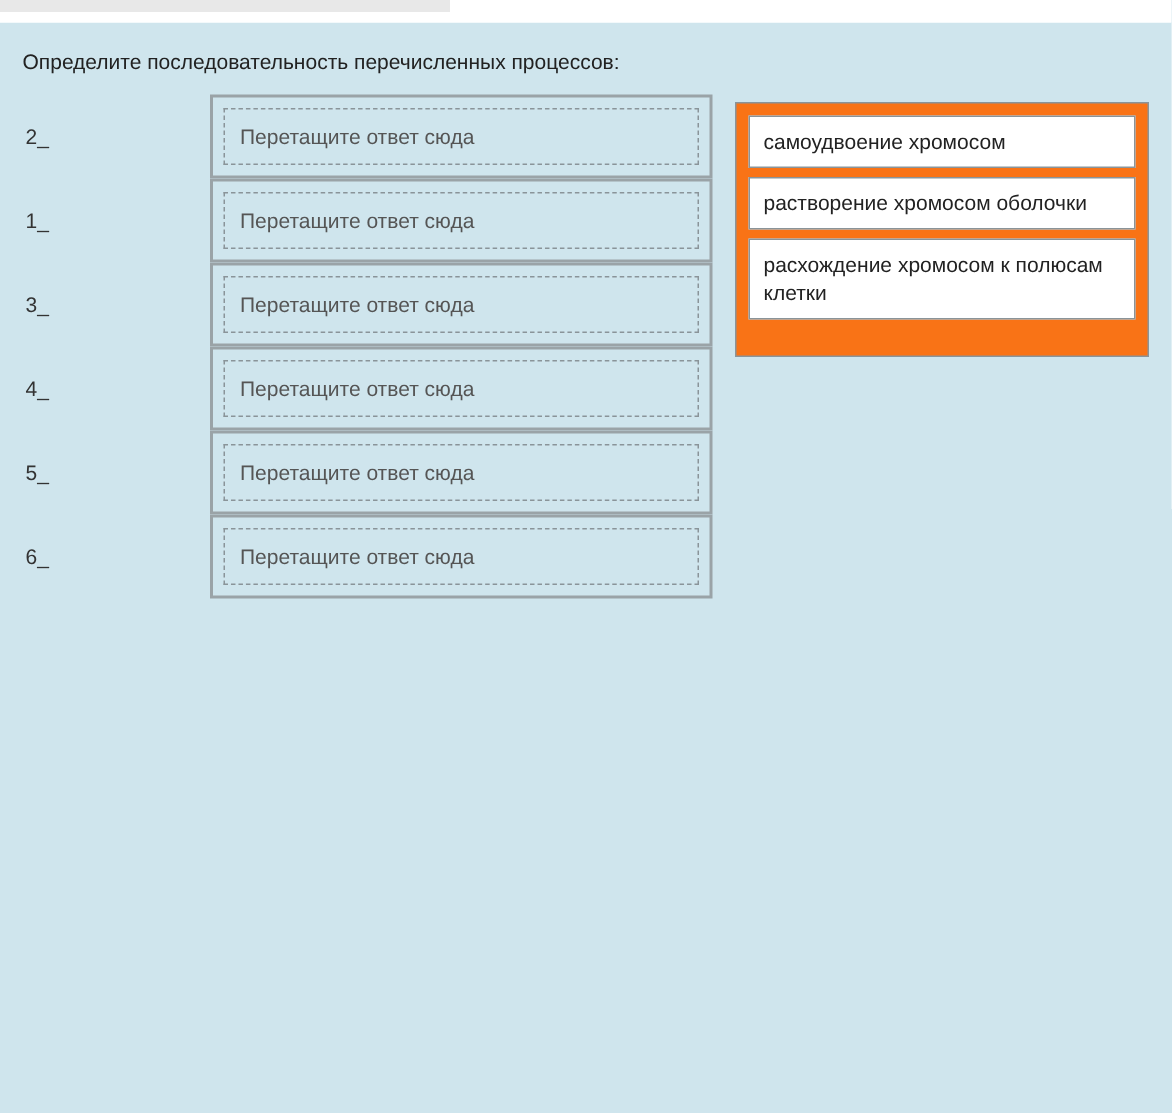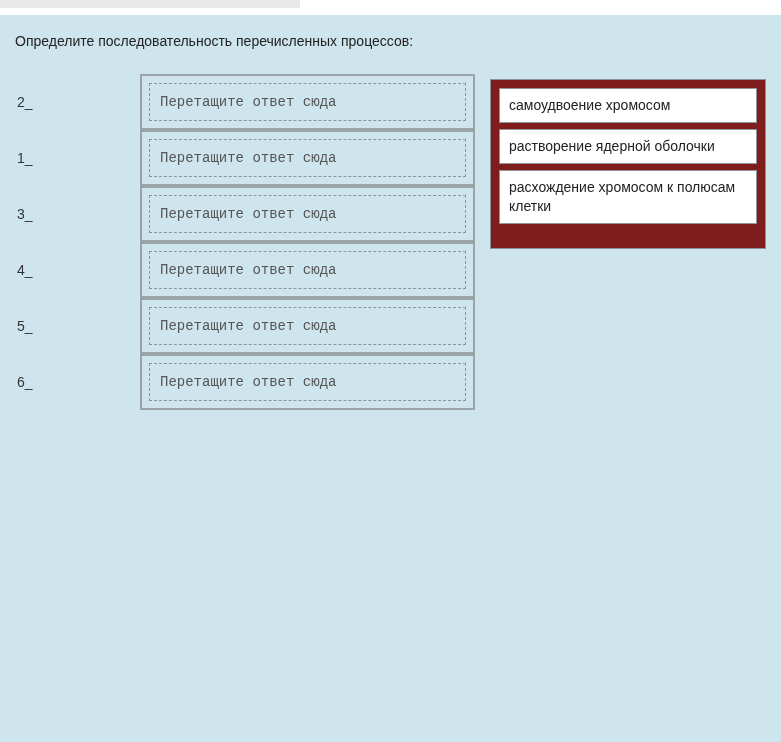--- a/index.html
+++ b/index.html
@@ -30,21 +30,21 @@
     }
     .question-container {
       width: 781px;
       background: #cfe5ed;
       padding: 18px 15px 30px 15px;
       min-height: 727px;
     }
     .question-text {
       color: #222;
       font-size: 14px;
-      margin-bottom: 25px;
+      margin-bottom: 14px;
     }
     .content-area {
       display: flex;
       gap: 15px;
       align-items: flex-start;
     }
     .drop-column {
       flex: 0 0 auto;
     }
     .drop-row {
@@ -62,27 +62,26 @@
       border: 2px solid #9aa3a7;
       padding: 7px;
       background: #cfe5ed;
     }
     .drop-inner {
       border: 1px dashed #8a9499;
       padding: 10px 10px;
       color: #555;
       font-size: 14px;
       background: #cfe5ed;
-      font-family: Liberation Mono, monospace;
     }
     .options-column {
       width: 280px;
       border: 1px solid #8a9499;
       padding: 8px;
-      background: #7f1d1d;
+      background: #f97316;
       margin-top: 5px;
     }
     .option-item {
       background: #ffffff;
       border: 1px solid #8a9499;
       padding: 7px 9px;
       margin-bottom: 6px;
       color: #222;
       font-size: 14px;
       line-height: 1.35;
@@ -142,17 +141,17 @@
         <div class="row-label">6_</div>
         <div class="drop-outer">
           <div class="drop-inner">Перетащите ответ сюда</div>
         </div>
       </div>
 
     </div>
 
     <div class="options-column">
       <div class="option-item">самоудвоение хромосом</div>
-      <div class="option-item">растворение ядерной оболочки</div>
+      <div class="option-item">растворение хромосом оболочки</div>
       <div class="option-item">расхождение хромосом к полюсам клетки</div>
     </div>
   </div>
 </div>
 
 </body></html>

